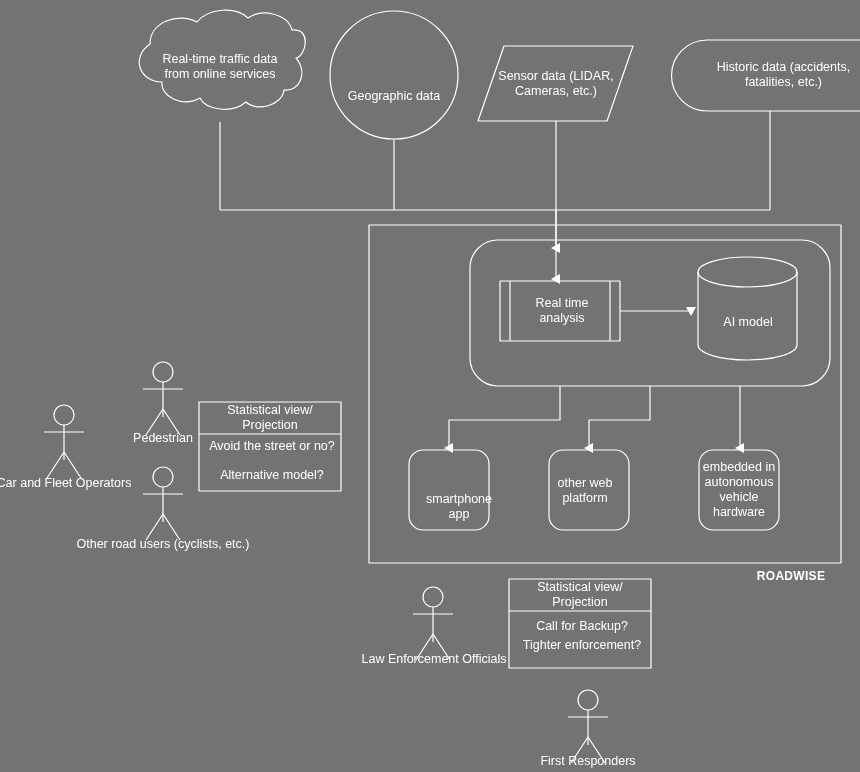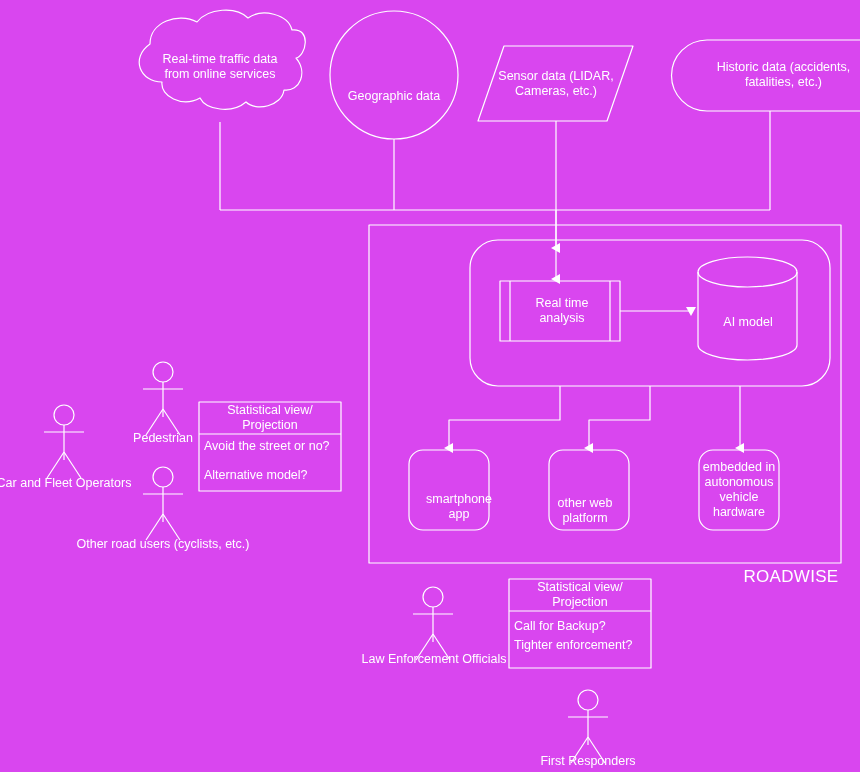--- a/index.html
+++ b/index.html
@@ -5,43 +5,43 @@
 <style>
   html, body {
     margin: 0;
     padding: 0;
     background: #111111;
   }
   #stage {
     position: relative;
     width: 860px;
     height: 772px;
-    background: #d946ef;
+    background: #737373;
     overflow: hidden;
     font-family: "Liberation Sans", sans-serif;
   }
   #stage svg {
     position: absolute;
     left: 0;
     top: 0;
     width: 860px;
     height: 772px;
   }
   .lbl {
     position: absolute;
     color: #ffffff;
     font-family: "Liberation Sans", sans-serif;
     font-size: 12.5px;
     line-height: 15px;
     text-align: center;
     white-space: pre-line;
     pointer-events: none;
   }
-  .lbl.left { text-align: left; }
-  .lbl.bold { font-weight: normal; font-size: 17px; letter-spacing: 0.3px; }
+  .lbl.left { text-align: center; }
+  .lbl.bold { font-weight: bold; font-size: 12px; letter-spacing: 0.3px; }
   .shape-text {
     display: flex;
     align-items: center;
     justify-content: center;
   }
 </style>
 </head>
 <body>
 
 <div id="stage">
@@ -163,21 +163,21 @@
 fatalities, etc.)</div>
 
   <div class="lbl shape-text" style="left:510px; top:288px; width:104px; height:46px;">Real time
 analysis</div>
 
   <div class="lbl shape-text" style="left:698px; top:312px; width:100px; height:20px;">AI model</div>
 
   <div class="lbl shape-text" style="left:409px; top:491px; width:100px; height:32px;">smartphone
 app</div>
 
-  <div class="lbl shape-text" style="left:549px; top:475px; width:72px; height:32px;margin-top:20px;">other web
+  <div class="lbl shape-text" style="left:549px; top:475px; width:72px; height:32px;">other web
 platform</div>
 
   <div class="lbl shape-text" style="left:697px; top:457px; width:84px; height:66px;">embedded in
 autonomous
 vehicle
 hardware</div>
 
   <div class="lbl bold" style="left:736px; top:569px; width:110px;">ROADWISE</div>
 
   <div class="lbl" style="left:-36px; top:476px; width:200px;">Car and Fleet Operators</div>

